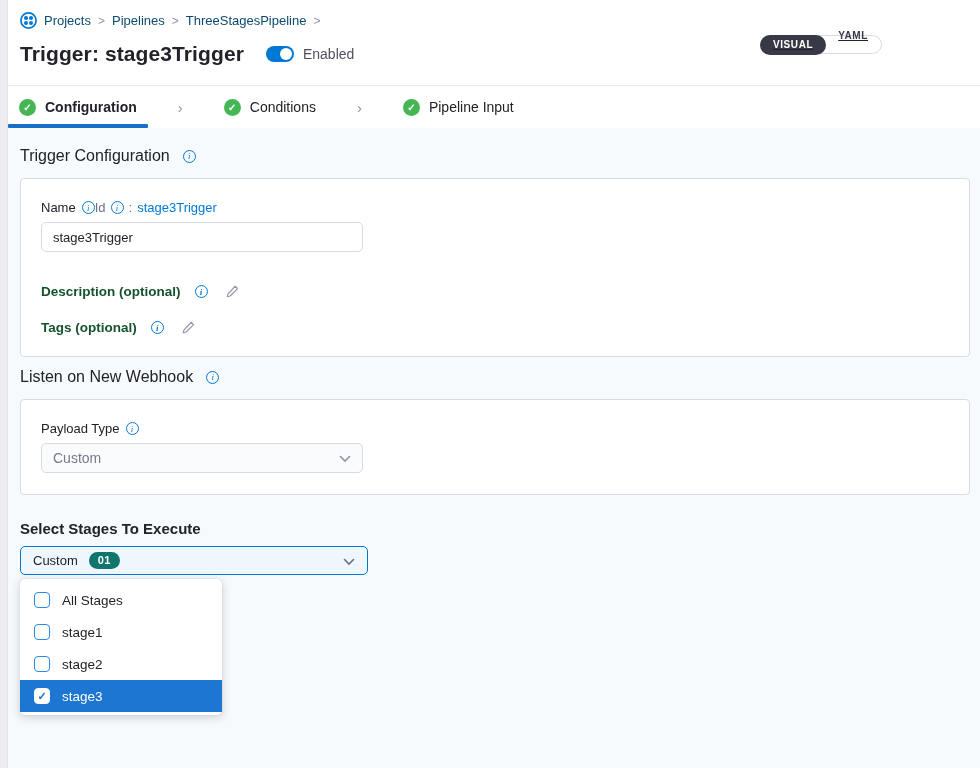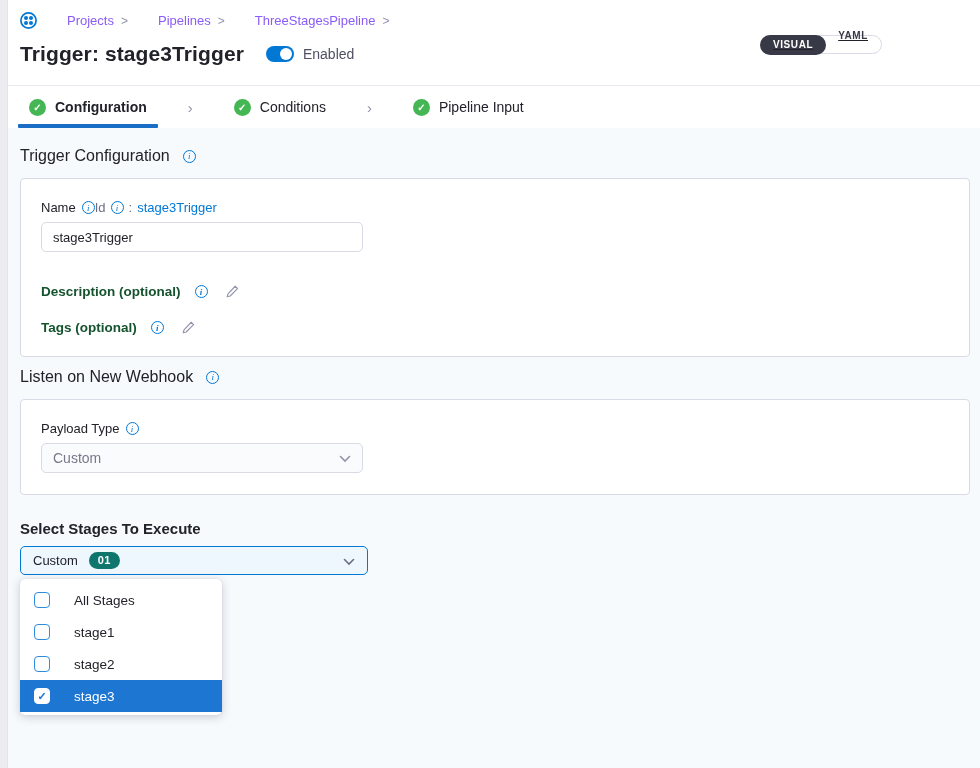--- a/index.html
+++ b/index.html
@@ -13,41 +13,41 @@
   }
   .left-strip {
     position:absolute; left:0; top:0; width:8px; height:768px;
     background:#ececf1; border-right:1px solid #e2e2e9; z-index:5;
   }
   .page { margin-left:8px; height:768px; display:flex; flex-direction:column; }
 
   
   .header { background:#fff; padding:12px 20px 0 12px; }
   .breadcrumb { display:flex; align-items:center; gap:7px; font-size:13px; }
-  .breadcrumb a { color:#8b5cf6; text-decoration:none; cursor:pointer;margin-left:23px; }
+  .breadcrumb a { color:#0c4a6e; text-decoration:none; cursor:pointer; }
   .crumb-sep { color:#9293ab; font-size:12px; }
   .logo-icon { width:17px; height:17px; display:inline-block; }
 
   .title-row { display:flex; align-items:center; margin-top:13px; }
   .page-title { font-size:21px; font-weight:700; color:#22222a; letter-spacing:.1px; }
   .toggle { width:28px; height:16px; background:#0278d5; border-radius:9px; position:relative;
             margin-left:22px; cursor:pointer; flex:none; }
   .toggle .knob { position:absolute; right:2px; top:2px; width:12px; height:12px;
                   background:#fff; border-radius:50%; }
   .toggle-label { margin-left:9px; font-size:14px; color:#4f5162; }
 
   .view-switch { position:absolute; top:35px; right:98px; display:flex; align-items:center;
                  border:1px solid #d9dae5; border-radius:10px; height:19px; background:#fff;text-decoration:underline; }
   .view-switch .seg { font-size:10px; font-weight:700; letter-spacing:.6px; padding:0 13px;
                       height:36px; line-height:18px; cursor:pointer; color:#383946; }
   .view-switch .seg.active { background:#383946; color:#fff; border-radius:10px; margin:-1px; height:20px; line-height:20px; }
 
   
   .tabbar { margin-top:19px; border-top:1px solid #e8e9f0; background:#fff;
-            display:flex; align-items:center; height:43px; padding-left:10px; }
+            display:flex; align-items:center; height:43px; }
   .tab { display:flex; align-items:center; gap:9px; padding:0 11px; height:100%;
          position:relative; font-size:14px; color:#22222a; cursor:pointer; }
   .tab.active { font-weight:700; }
   .tab.active::after { content:""; position:absolute; left:0; right:0; bottom:0;
                        height:4px; background:#1a6ec6; border-radius:1px; }
   .check-circle { width:17px; height:17px; border-radius:50%; background:#44b754;
                   color:#fff; font-size:10px; font-weight:700; display:flex;
                   align-items:center; justify-content:center; flex:none; }
   .check-circle::before { content:"✓"; }
   .tab-sep { color:#9293ab; font-size:15px; margin:0 30px; font-weight:400; }
@@ -96,21 +96,21 @@
                    background:#eff7fe; display:flex; align-items:center; padding:0 12px;
                    cursor:pointer; }
   .stages-select .lbl { font-size:13px; color:#22222a; }
   .count-badge { margin-left:11px; background:#0f766e; color:#fff; font-size:11px;
                  font-weight:700; padding:2px 9px 3px; border-radius:9px; letter-spacing:.3px; }
   .stages-select .chev { margin-left:auto; }
 
   .dropdown { position:absolute; top:calc(100% + 4px); left:0; width:202px; background:#fff;
               border-radius:5px; box-shadow:0 2px 10px rgba(40,41,61,.22), 0 0 1px rgba(40,41,61,.2);
               padding:5px 0 3px; z-index:10; }
-  .option { height:32px; display:flex; align-items:center; gap:24px; padding-left:14px;
+  .option { height:32px; display:flex; align-items:center; gap:12px; padding-left:14px;
             font-size:13.5px; color:#22222a; cursor:pointer; }
   .checkbox { width:16px; height:16px; border:1px solid #2f8be0; border-radius:4px;
               background:#fff; flex:none; display:flex; align-items:center; justify-content:center; }
   .option.selected { background:#1c76d2; color:#fff; }
   .option.selected .checkbox { border-color:#fff; }
   .checkbox.checked::before { content:"✓"; font-size:11px; font-weight:700; color:#1c76d2; }
 </style>
 </head>
 <body>
 

